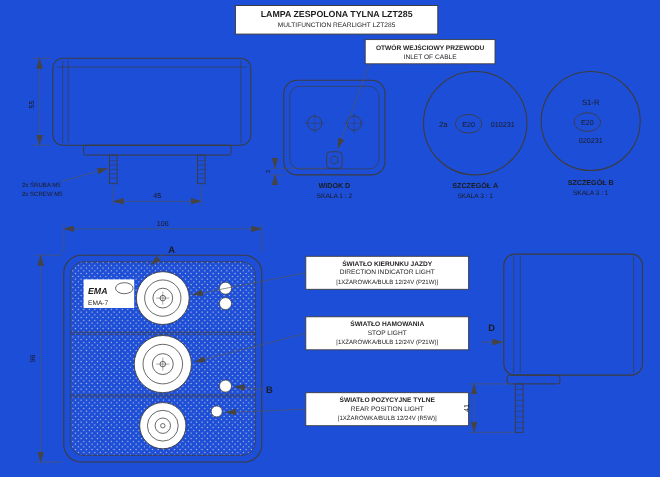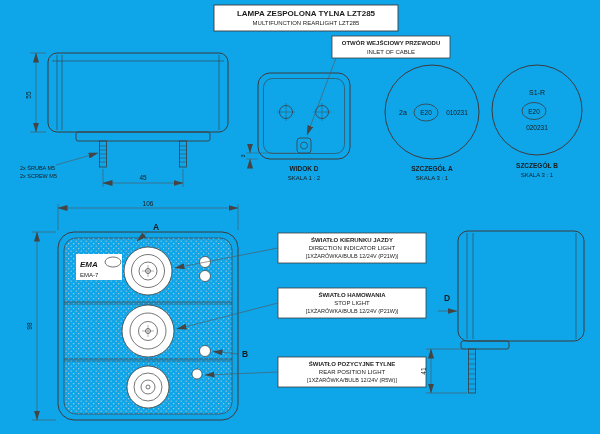--- a/index.html
+++ b/index.html
@@ -1,16 +1,16 @@
 <!DOCTYPE html>
 <html><head>
 <meta charset="utf-8">
 <style>
   html,body{margin:0;padding:0;background:#fff;}
-  #page{position:relative;width:600px;height:434px;background:#0ea5e9;overflow:hidden;
+  #page{position:relative;width:600px;height:434px;background:#1d4ed8;overflow:hidden;
         font-family:"Liberation Sans","DejaVu Sans",sans-serif;}
   svg text{font-family:"Liberation Sans","DejaVu Sans",sans-serif;fill:#1c1c1c;stroke:none;}
   .t55{font-size:5.5px}
   .t6{font-size:6px}
   .t65{font-size:6.5px}
   .t7{font-size:7px}
   .t8{font-size:8px}
   .t85{font-size:8.5px}
   .b{font-weight:bold}
   .i{font-style:italic}

